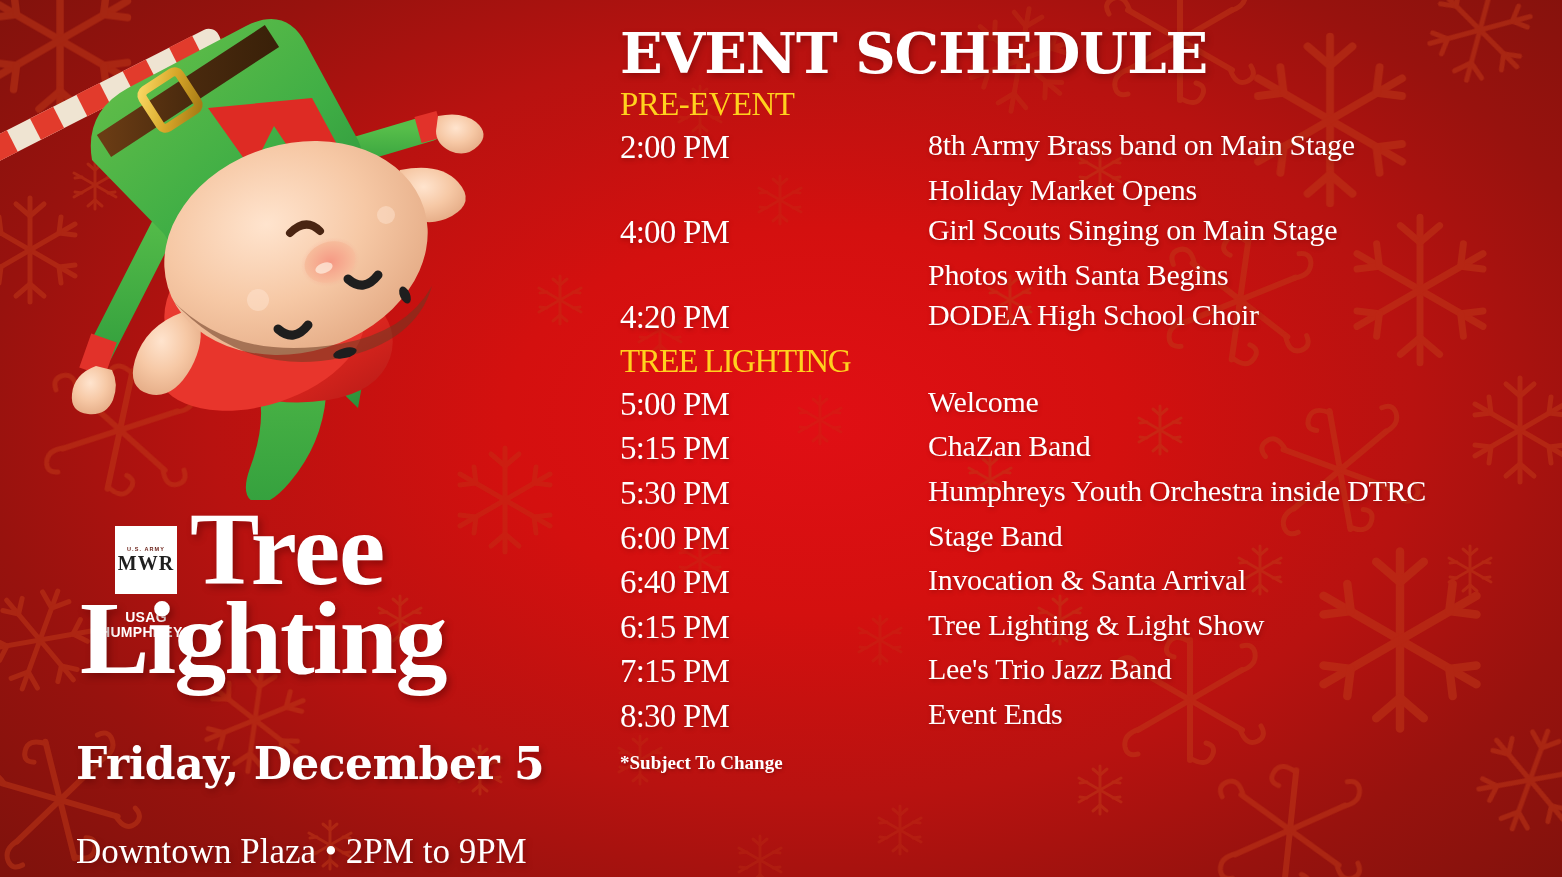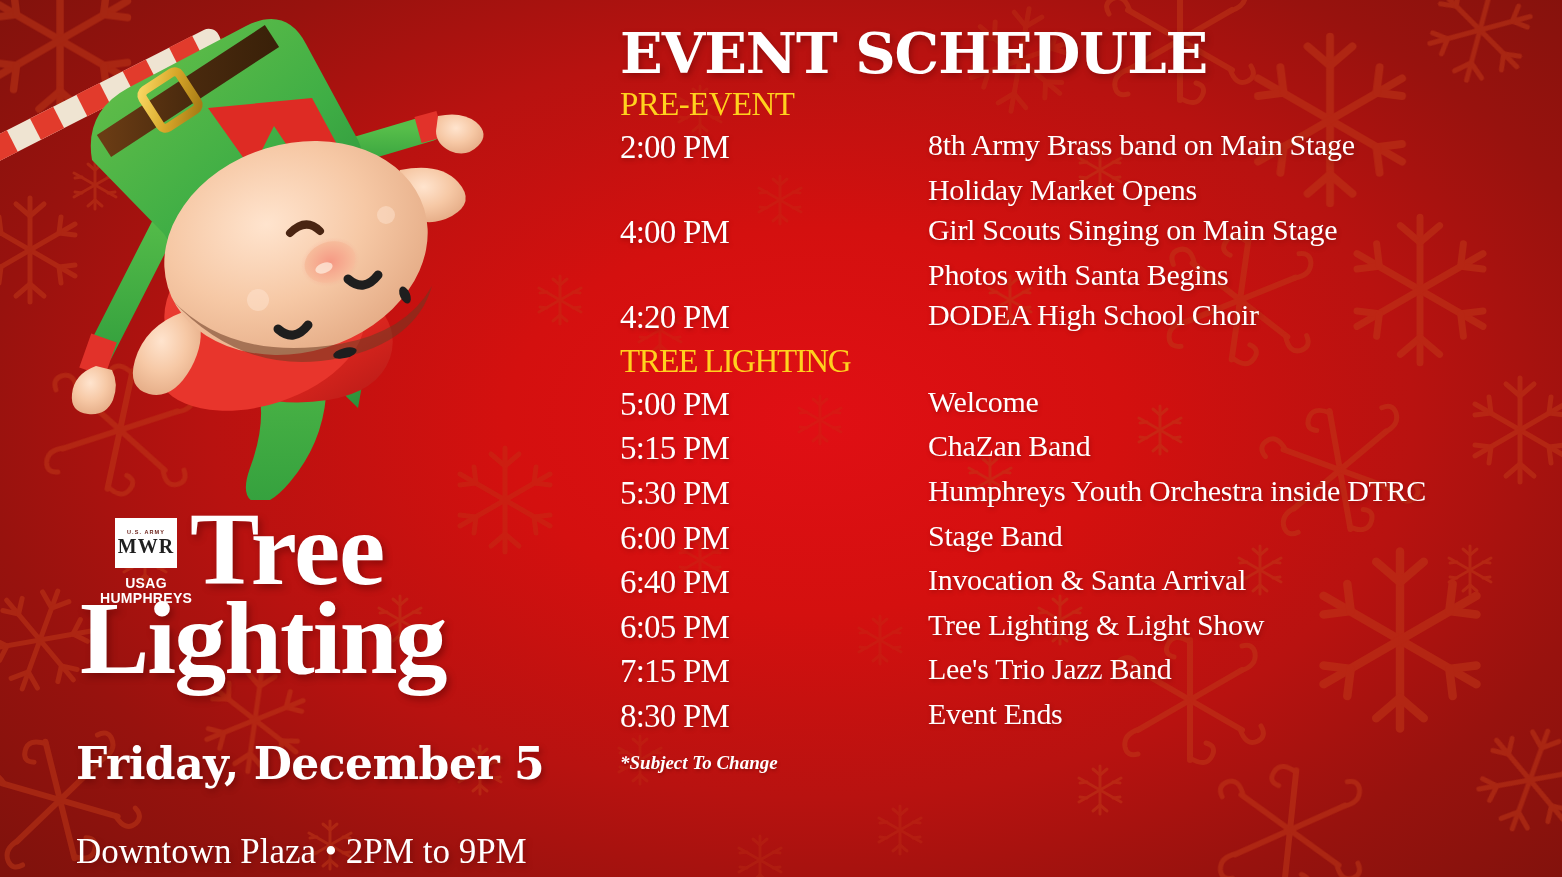--- a/index.html
+++ b/index.html
@@ -17,21 +17,21 @@
   
   .decor { position:absolute; inset:0; pointer-events:none; }
 
   
   .elf { position:absolute; left:0; top:0; width:520px; height:500px; }
 
   
   .brandblock { position:absolute; left:72px; top:500px; width:480px; }
   .logo-row { position:absolute; left:28px; top:10px; width:92px; text-align:center; }
   .logo-box {
-    width:62px; height:50px; background:#fff; margin:8px auto;
+    width:62px; height:68px; background:#fff; margin:16px auto;
     display:flex; flex-direction:column; align-items:center; justify-content:center;
   }
   .logo-small { font-size:5.5px; letter-spacing:1.1px; color:#6a2018;
     font-family:"Liberation Sans", sans-serif; font-weight:bold; line-height:1; margin-bottom:1px;}
   .logo-mwr { font-size:20px; font-weight:bold; color:#1f1f1f; letter-spacing:1px;
     font-family:"Liberation Serif", serif; line-height:1; }
   .logo-usag { margin-top:5px; color:#fff; font-family:"Liberation Sans", sans-serif;
     font-weight:bold; font-size:14px; line-height:1.05; letter-spacing:0.3px; }
 
   .bigtitle {
@@ -77,21 +77,21 @@
     text-shadow:1px 2px 4px rgba(90,0,0,.35);
   }
   .row .desc {
     color:#fff; font-size:30px; letter-spacing:-0.3px;
     font-family:"Liberation Serif", serif;
     text-shadow:1px 2px 4px rgba(90,0,0,.35);
     white-space:nowrap;
   }
   .note {
     margin-top:14px;
-    color:#fff; font-style:italic; font-weight:bold; font-size:19px;
+    color:#fff; font-weight:bold; font-size:19px;
     font-family:"Liberation Serif", serif;
     text-shadow:1px 2px 3px rgba(90,0,0,.35);
   }
 </style>
 </head>
 <body>
 
 <div class="poster">
 
   <div class="decor">
@@ -382,21 +382,21 @@
       </div>
       <div class="row">
         <div class="time">6:00 PM</div>
         <div class="desc">Stage Band</div>
       </div>
       <div class="row">
         <div class="time">6:40 PM</div>
         <div class="desc">Invocation &amp; Santa Arrival</div>
       </div>
       <div class="row">
-        <div class="time">6:05 PM</div>
+        <div class="time">6:15 PM</div>
         <div class="desc">Tree Lighting &amp; Light Show</div>
       </div>
       <div class="row">
         <div class="time">7:15 PM</div>
         <div class="desc">Lee's Trio Jazz Band</div>
       </div>
       <div class="row">
         <div class="time">8:30 PM</div>
         <div class="desc">Event Ends</div>
       </div>

